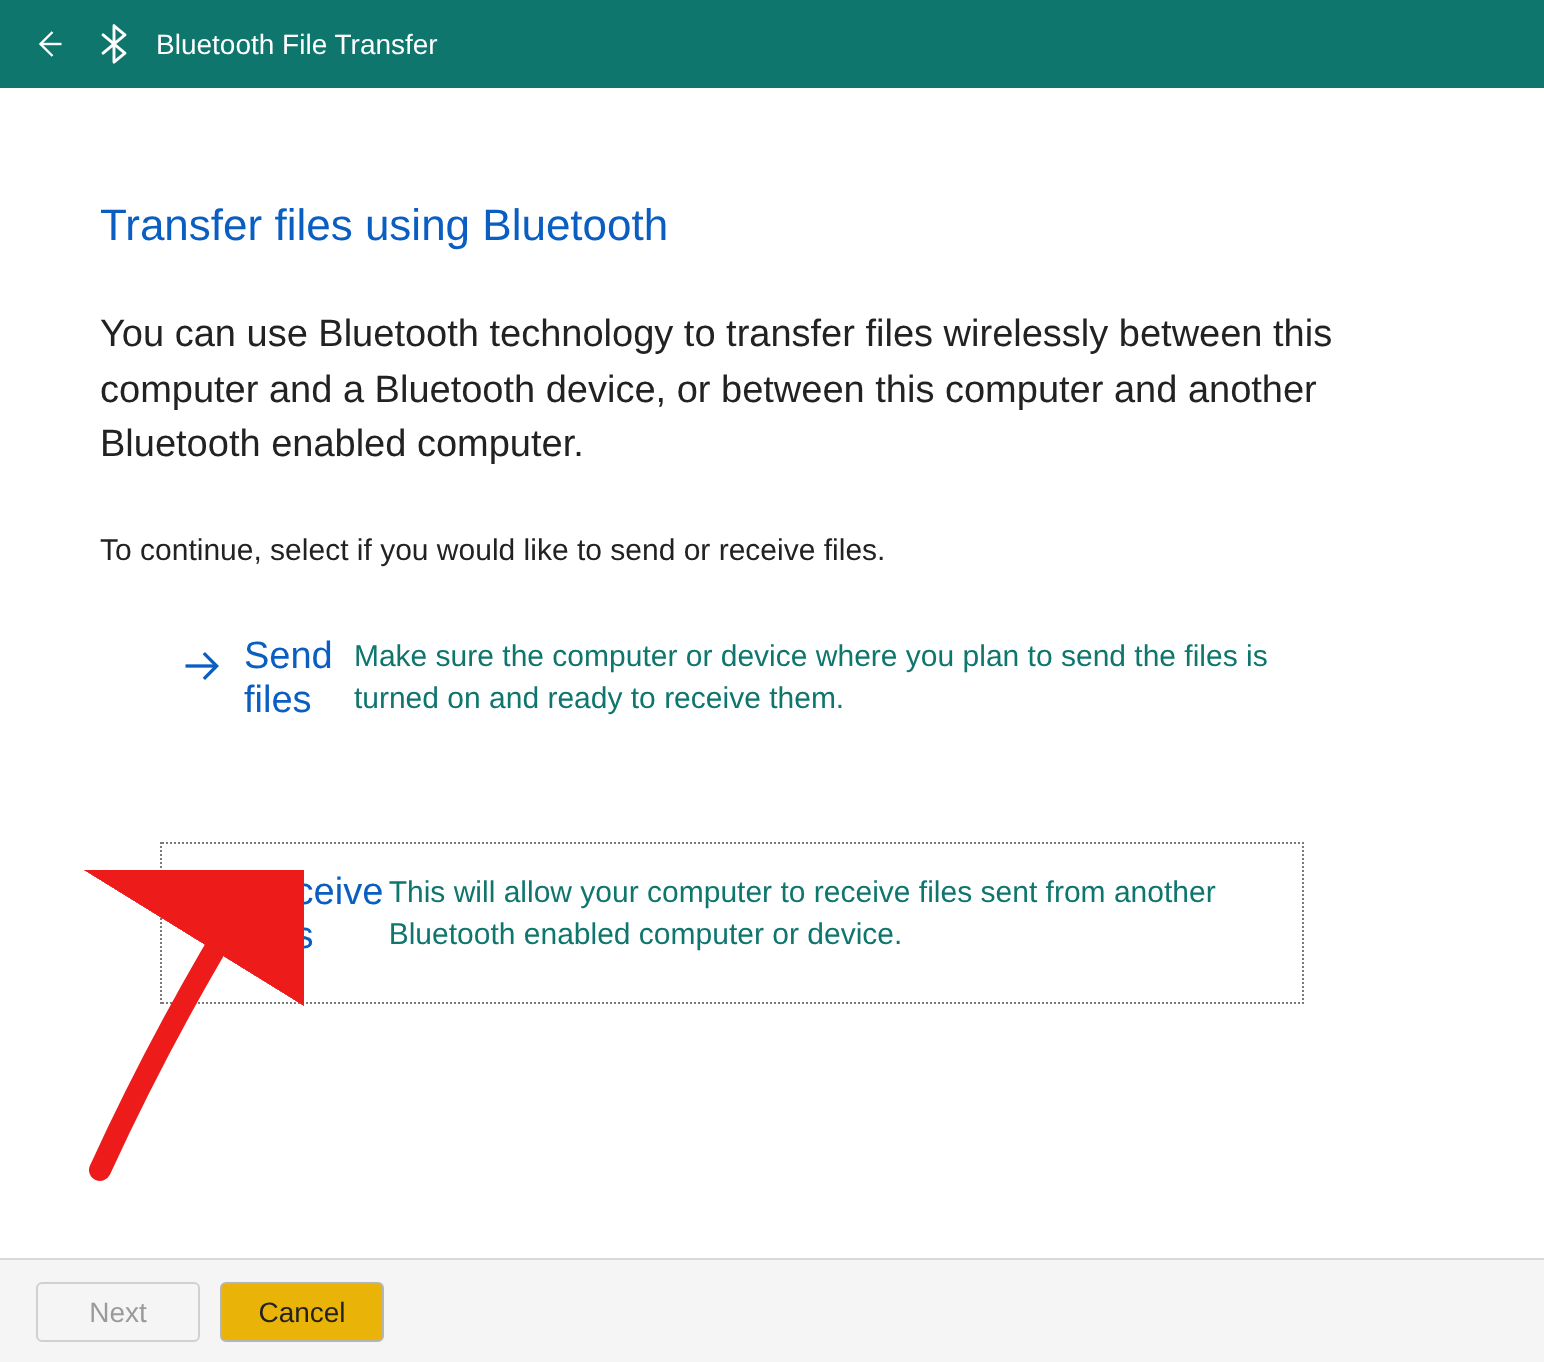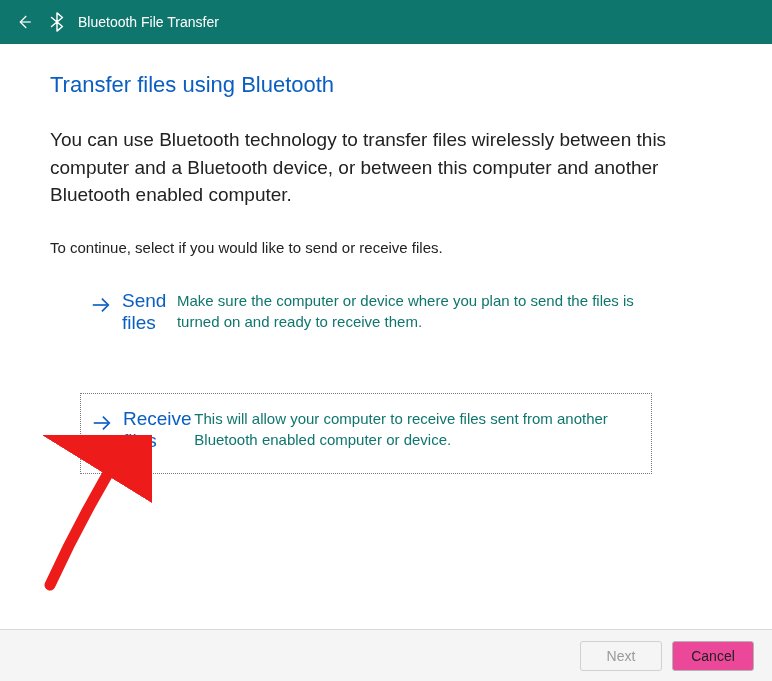--- a/index.html
+++ b/index.html
@@ -37,21 +37,21 @@
       display: flex;
       align-items: center;
       justify-content: center;
     }
     .titlebar-title {
       color: #fff;
       font-size: 14px;
       font-weight: 400;
     }
     .content {
-      padding: 28px 50px 0 50px;
+      padding: 56px 50px 0 50px;
     }
     .heading {
       color: #0a5ec2;
       font-size: 22px;
       font-weight: 400;
       margin-bottom: 28px;
     }
     .intro {
       color: #222;
       font-size: 19px;
@@ -101,29 +101,28 @@
     .footer {
       position: absolute;
       bottom: 0;
       left: 0;
       right: 0;
       height: 52px;
       background: #f5f5f5;
       border-top: 1px solid #d9d9d9;
       display: flex;
       align-items: center;
-      justify-content: flex-end;
       padding: 0 18px;
       gap: 10px;
     }
     .btn {
       min-width: 82px;
       height: 30px;
       border: 1px solid #b5b5b5;
-      background: #ec4899;
+      background: #eab308;
       font-size: 14px;
       color: #222;
       border-radius: 3px;
       cursor: pointer;
     }
     .btn:disabled {
       color: #9a9a9a;
       background: #f5f5f5;
       border: 1px solid #d0d0d0;
       cursor: default;

